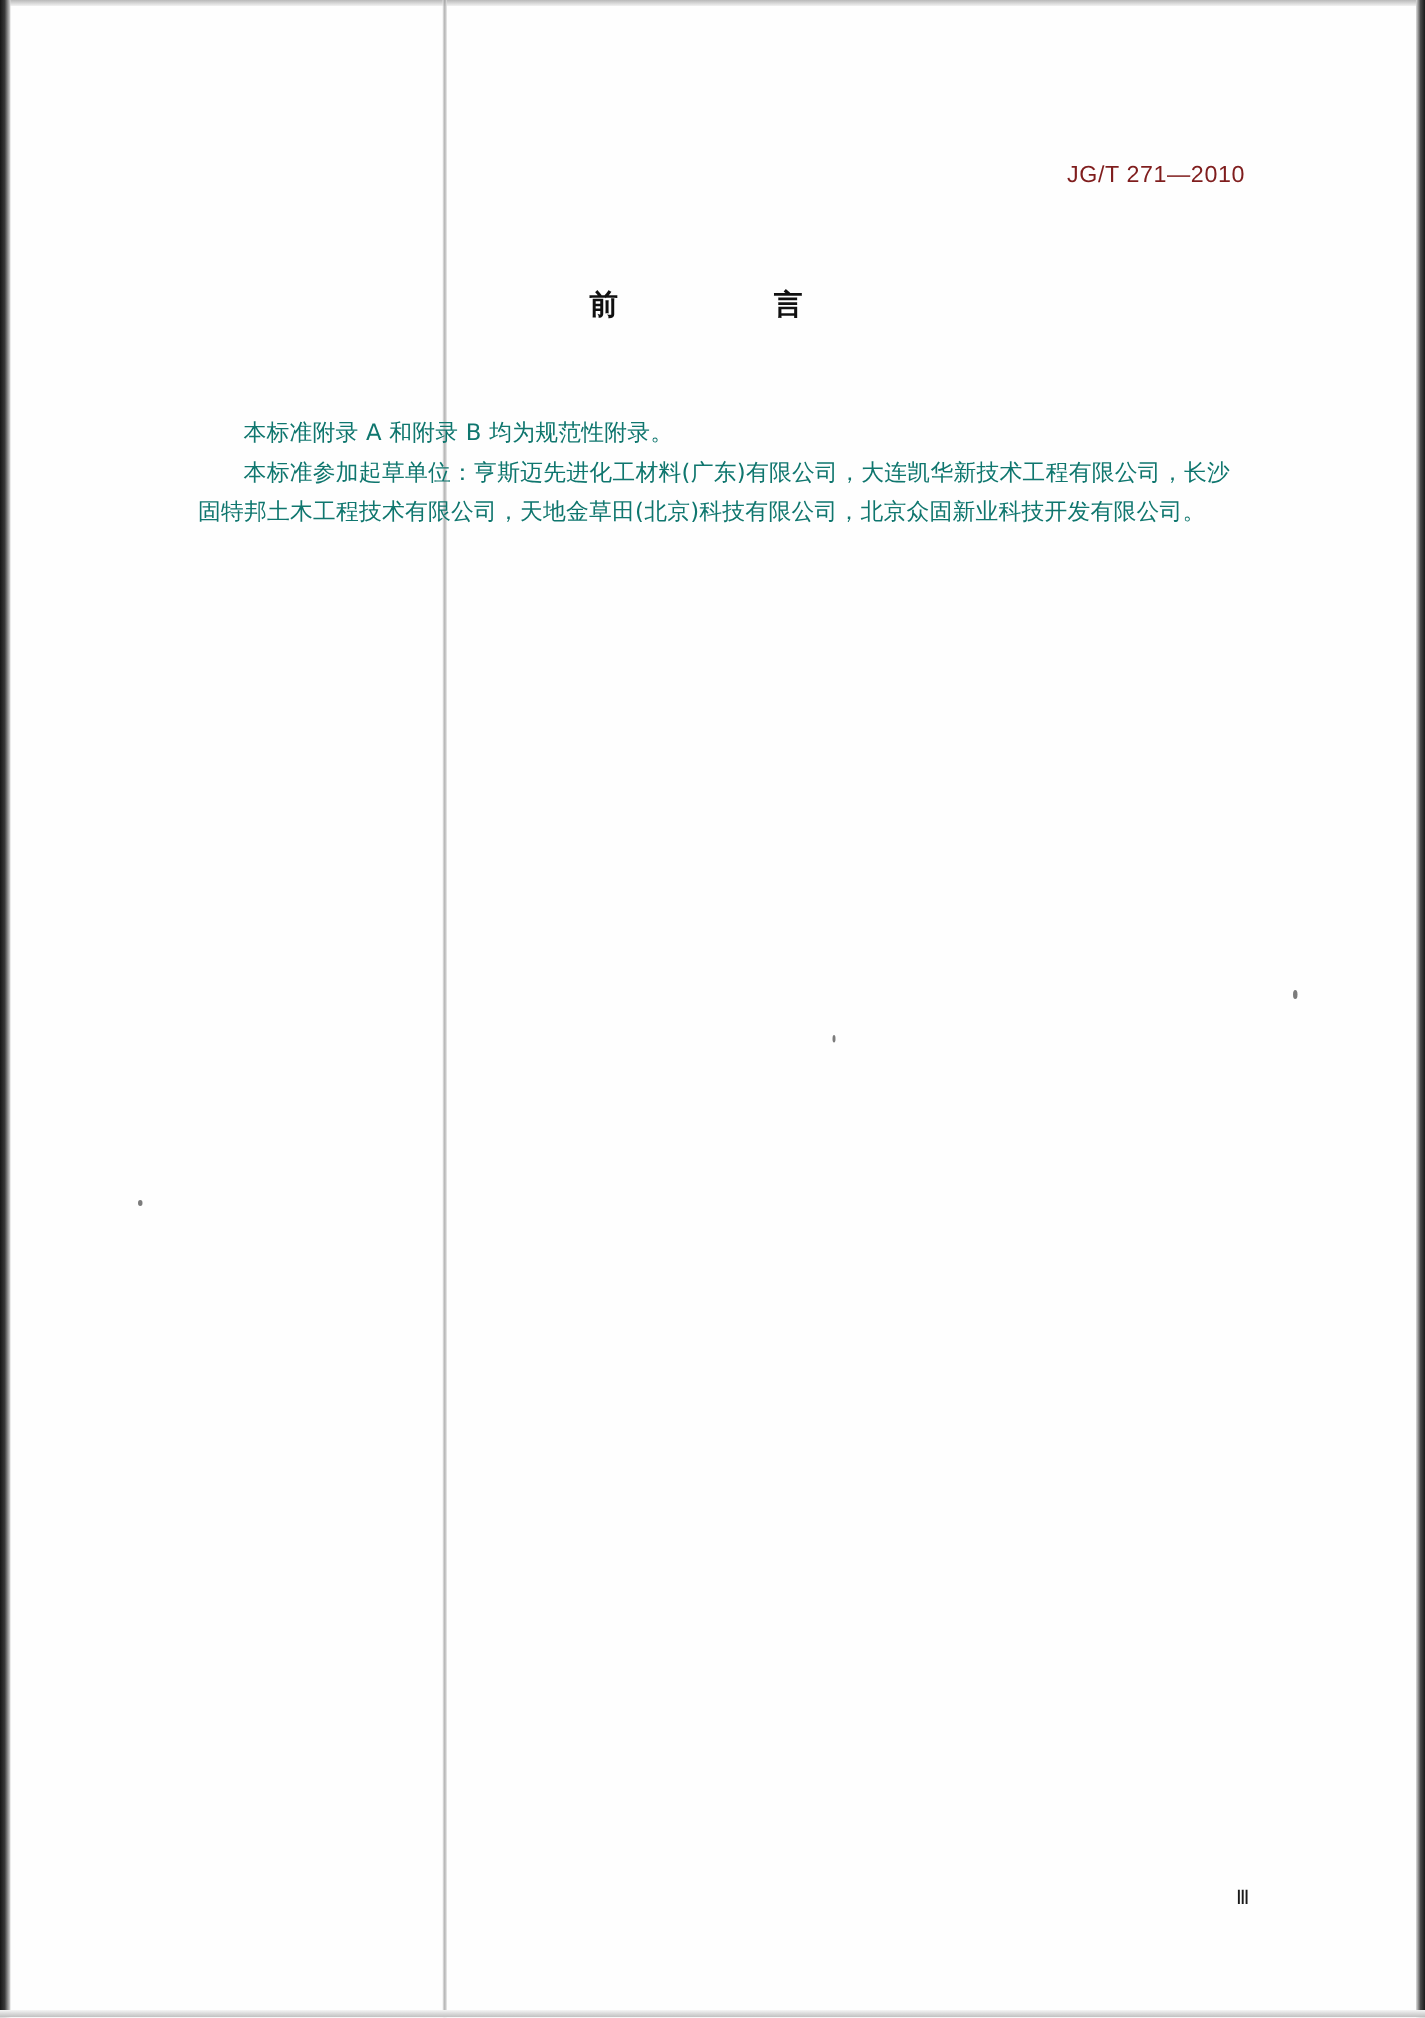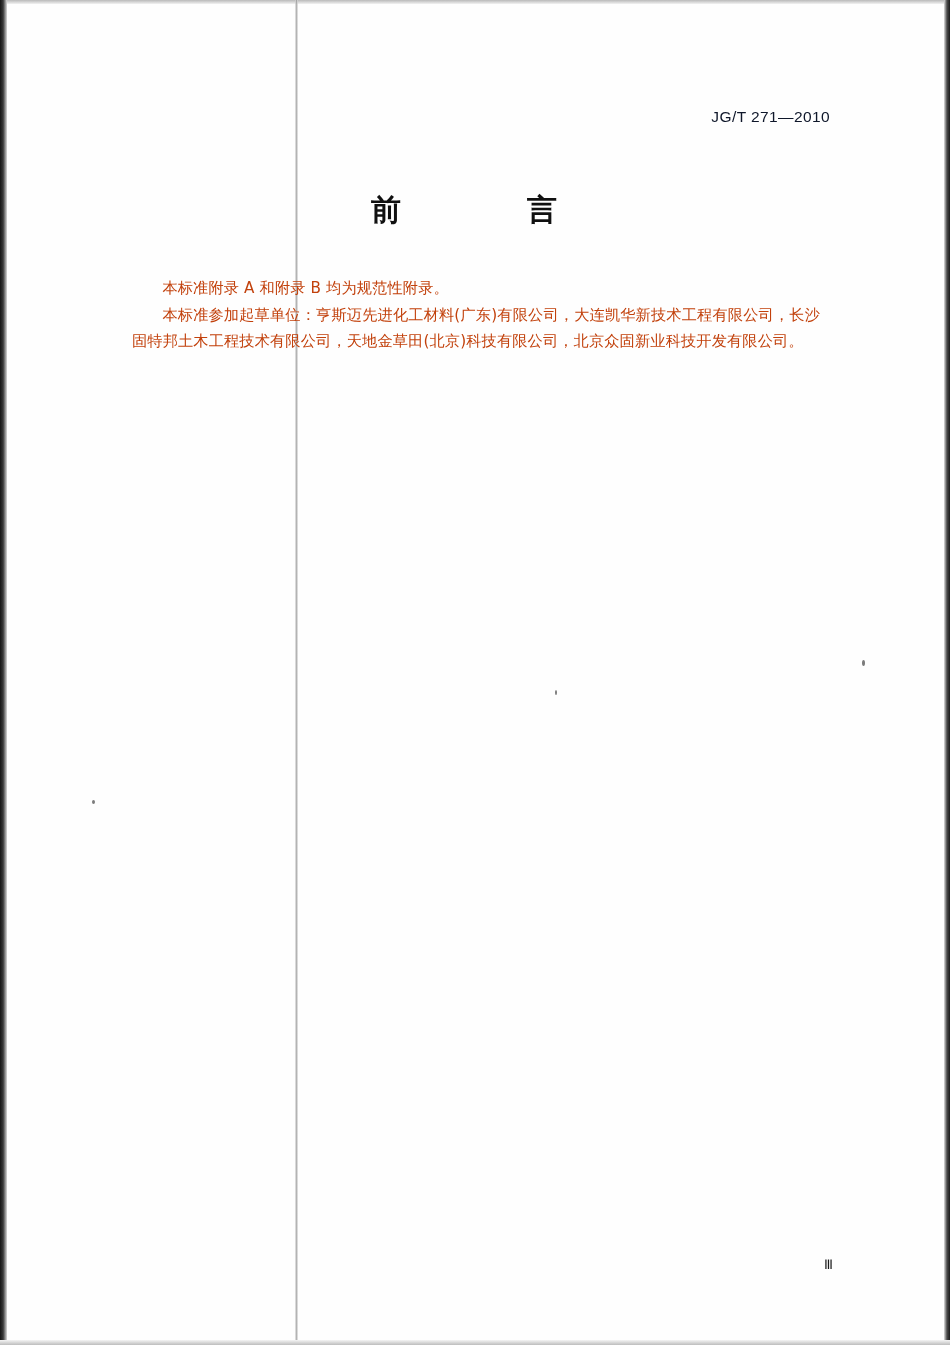--- a/index.html
+++ b/index.html
@@ -62,47 +62,47 @@
     height: 1345px;
   }
 
   .std-no {
     position: absolute;
     right: 120px;
     top: 108px;
     font-family: "Liberation Sans", sans-serif;
     font-size: 15.5px;
     letter-spacing: 0.4px;
-    color: #0f172a;
+    color: #7f1d1d;
     white-space: nowrap;
     margin-left: 30px;
   }
 
   .doc-title {
     position: absolute;
     left: 0;
     top: 190px;
     width: 950px;
     text-align: center;
     font-family: "DejaVu Sans", sans-serif;
     font-weight: bold;
-    font-size: 30px;
+    font-size: 19px;
     letter-spacing: 22px;
     color: #101010;
   }
 
   .body-block {
     position: absolute;
     left: 132px;
     top: 275px;
     width: 688px;
     font-family: "DejaVu Sans", sans-serif;
     font-size: 15.2px;
     line-height: 26.5px;
-    color: #c2410c;
+    color: #0f766e;
     text-align: justify;
   }
   .body-block p {
     margin: 0;
     text-indent: 2em;
     letter-spacing: 0.15px;
   }
 
   .page-num {
     position: absolute;

